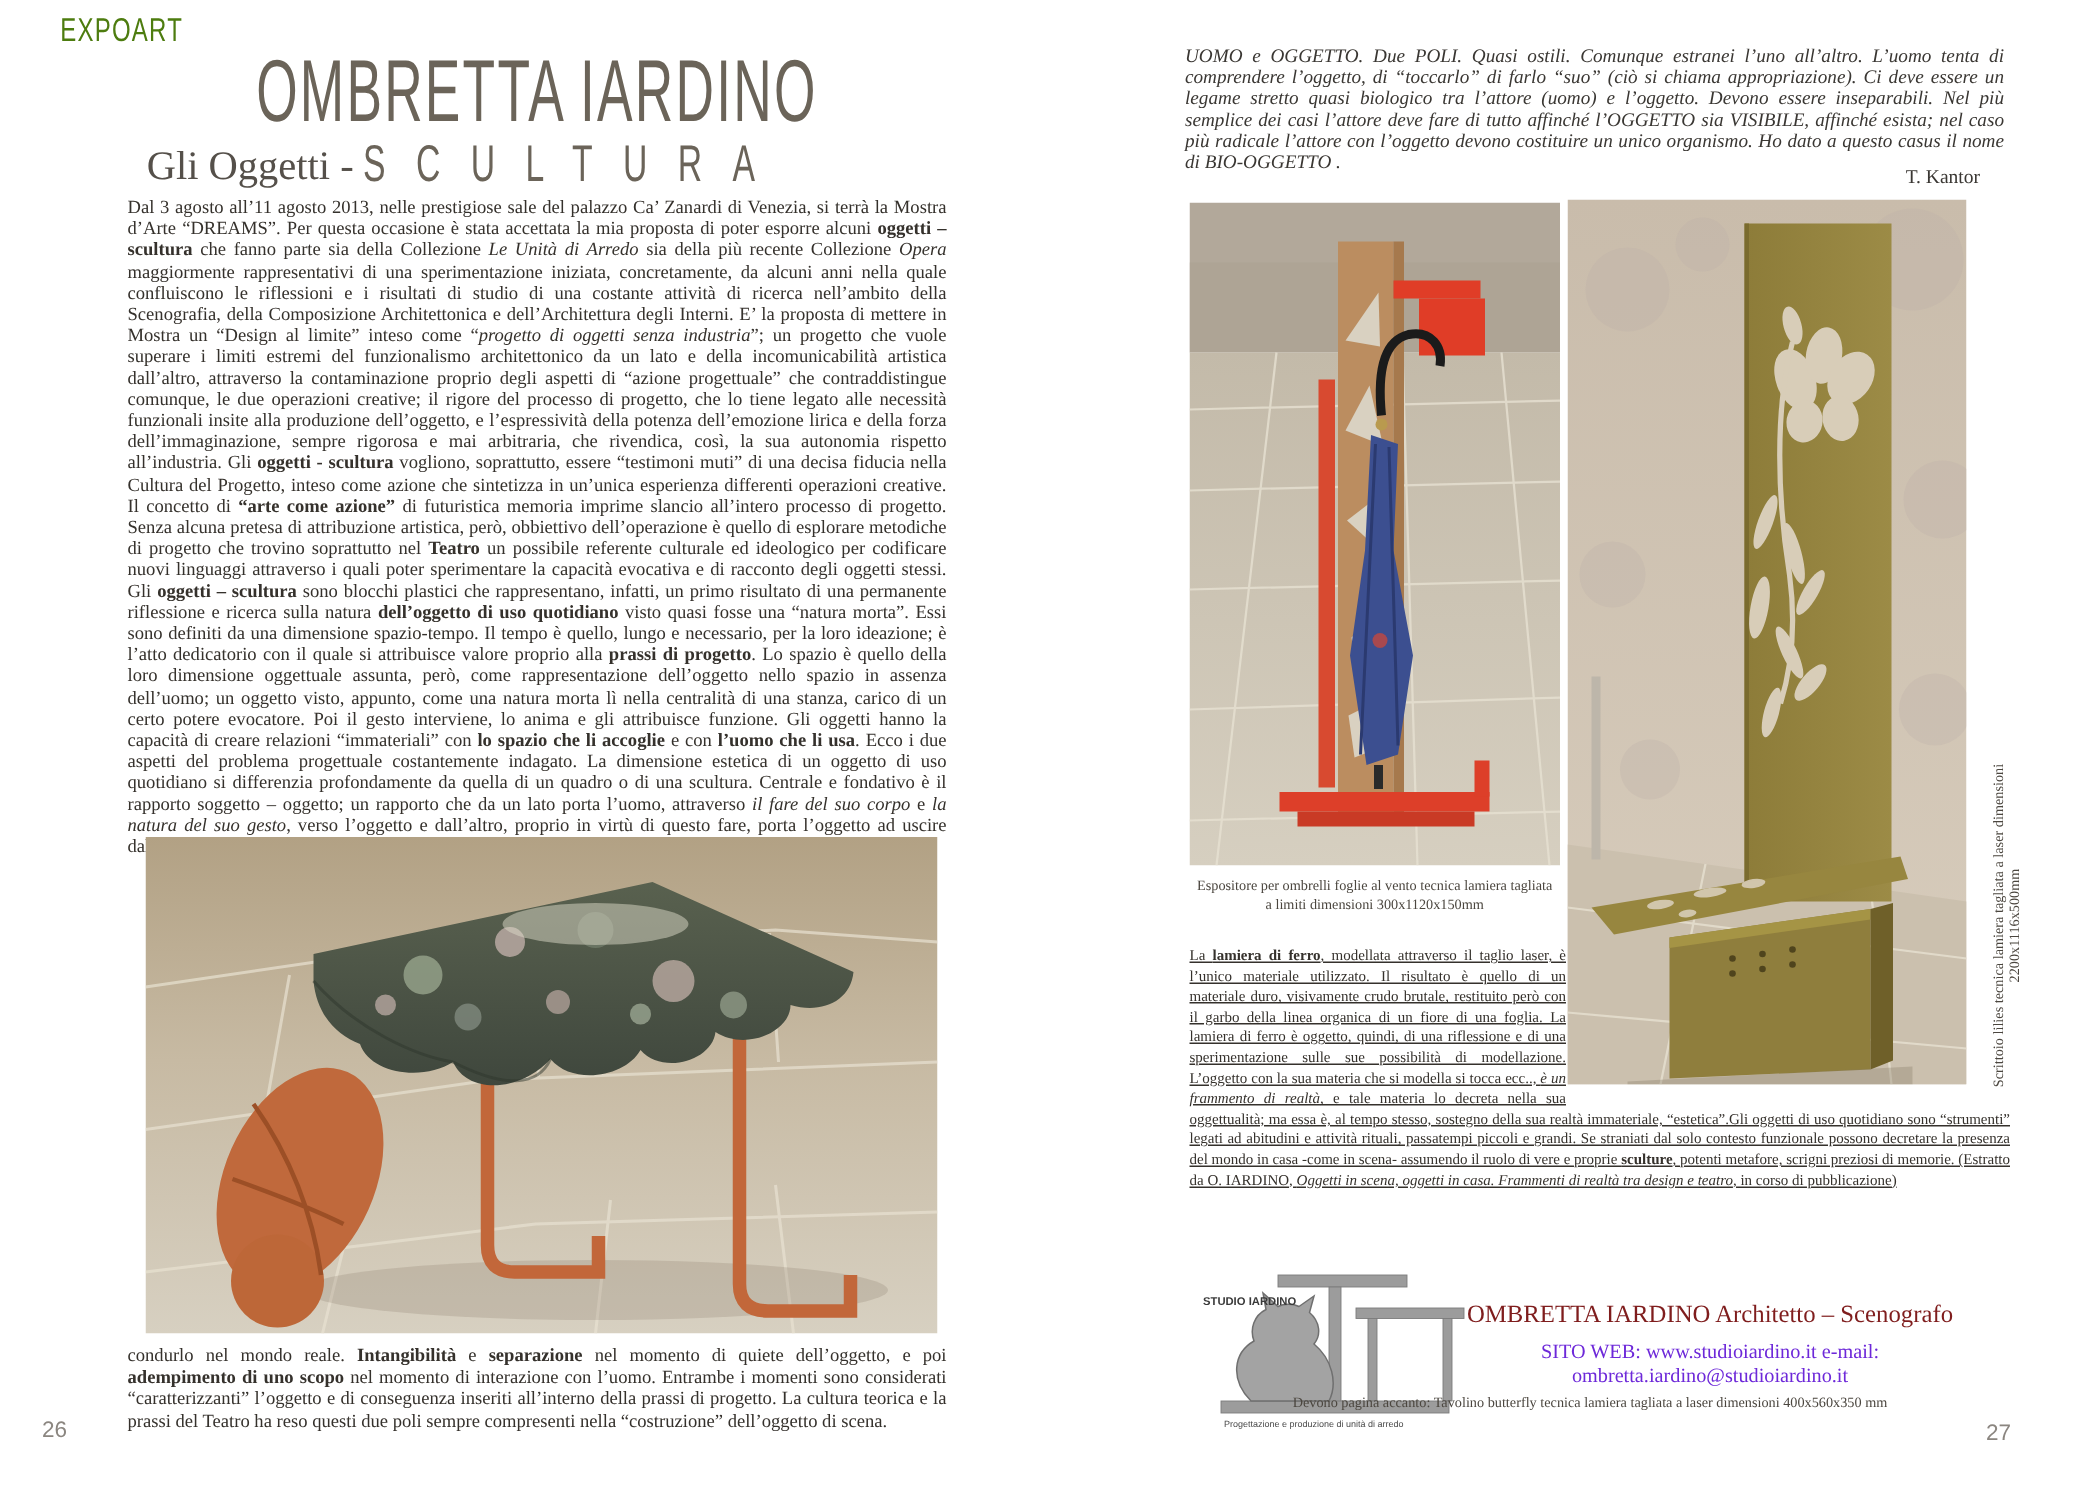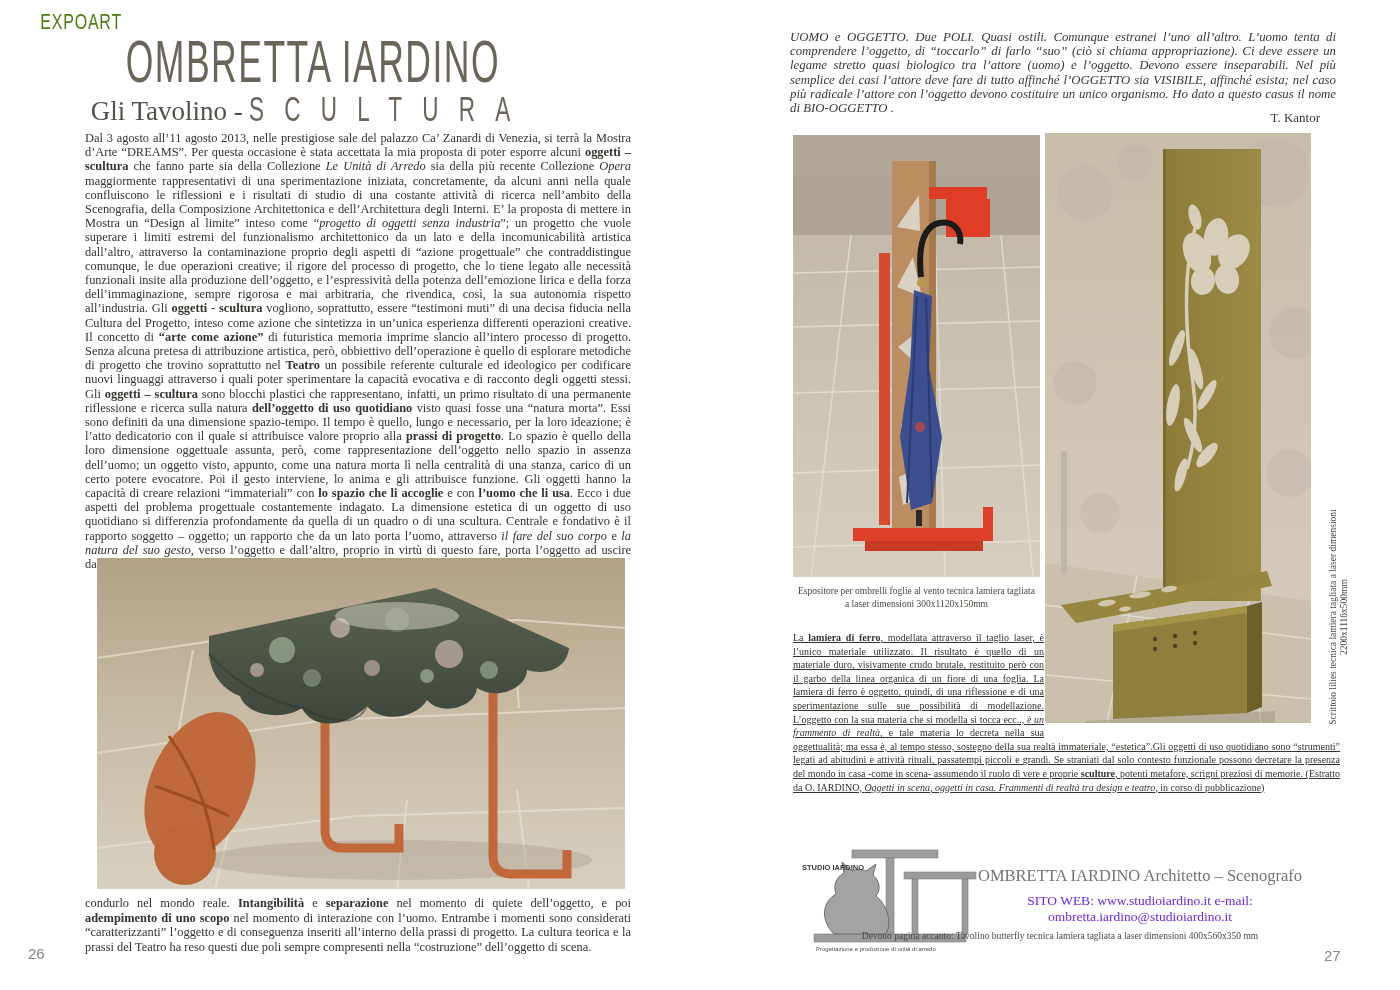--- a/index.html
+++ b/index.html
@@ -9,21 +9,21 @@
   }
   .abs{position:absolute;}
   .b{font-weight:bold;}
   .i{font-style:italic;}
   .condensed{display:inline-block;transform:scale(0.74,1.22);transform-origin:center;}
   .magazine-label{
     left:30px;top:10px;font-family:"Liberation Sans",sans-serif;
     font-size:20px;color:#4d7c0f;letter-spacing:1px;
   }
   .magazine-label .condensed{transform:scale(0.8,1.1);}
-  .title-wrap{left:60px;top:34px;width:595px;text-align:left;
+  .title-wrap{left:60px;top:34px;width:595px;text-align:center;
     font-family:"Liberation Sans",sans-serif;font-size:48px;color:#6b6459;letter-spacing:2px;white-space:nowrap;}
   .subtitle-wrap{left:60px;top:93px;width:595px;text-align:center;white-space:nowrap;}
   .subtitle-prefix{font-size:27px;color:#55504a;}
   .subtitle-word{display:inline-block;font-family:"Liberation Sans",sans-serif;font-size:30px;
     color:#6b6459;letter-spacing:0.9em;transform:scale(0.75,1.15);transform-origin:left center;margin-left:6px;}
   .body-main{left:85px;top:131px;width:546px;font-size:12.4px;line-height:14.2px;text-align:justify;}
   .closing{left:85px;top:896px;width:546px;font-size:12.4px;line-height:14.6px;text-align:justify;}
   .pagenum{font-family:"Liberation Sans",sans-serif;font-size:15px;color:#8b8680;}
   .pagenum-left{left:28px;top:945px;}
   .pagenum-right{left:1324px;top:947px;}
@@ -35,37 +35,37 @@
     font-style:italic;text-align:justify;color:#3a3733;}
   .quote-attribution{left:790px;top:110px;width:530px;text-align:right;font-size:13px;color:#3a3733;}
   .caption-espositore{left:783px;top:585px;width:267px;text-align:center;
     font-size:9.5px;line-height:13px;color:#4b463f;}
   .right-flow{left:793px;top:631px;width:547px;font-size:10px;line-height:13.6px;text-align:justify;text-decoration:underline;}
   .photo-spacer{float:right;width:296px;height:104px;}
   .vcap{left:1214px;top:606px;width:250px;text-align:center;transform:rotate(-90deg);
     font-size:9.5px;line-height:11px;color:#4b463f;}
   .logo-wrap{left:800px;top:845px;}
   .contact{left:935px;top:866px;width:410px;text-align:center;}
-  .contact-line1{font-size:16.5px;color:#737373;margin-bottom:7px;}
+  .contact-line1{font-size:16.5px;color:#7f1d1d;margin-bottom:7px;}
   .contact-line2{font-size:13.5px;color:#6d28d9;}
   .bottom-caption{left:780px;top:931px;width:560px;text-align:center;font-size:9.5px;color:#4b463f;}
 </style>
 </head>
 <body>
 
 <div class="abs magazine-label">
   <span class="condensed">EXPOART</span>
 </div>
 
 <div class="abs title-wrap">
   <span class="condensed">OMBRETTA IARDINO</span>
 </div>
 
 <div class="abs subtitle-wrap">
-  <span class="subtitle-prefix">Gli Tavolino -</span><span class="subtitle-word">SCULTURA</span>
+  <span class="subtitle-prefix">Gli Oggetti -</span><span class="subtitle-word">SCULTURA</span>
 </div>
 
 <div class="abs body-main"><span>Dal 3 agosto all’11 agosto 2013, nelle prestigiose sale del palazzo Ca’ Zanardi di Venezia, si terrà la Mostra d’Arte “DREAMS”. Per questa  occasione è stata accettata la mia proposta di poter esporre alcuni </span><span class="b">oggetti – scultura</span><span> che fanno parte sia della Collezione </span><span class="i">Le Unità di Arredo</span><span> sia della più recente Collezione </span><span class="i">Opera</span><span> maggiormente rappresentativi di una sperimentazione iniziata, concretamente, da alcuni anni nella quale confluiscono le riflessioni e i risultati di studio di una costante attività di ricerca nell’ambito della Scenografia, della Composizione Architettonica e dell’Architettura degli Interni. E’ la proposta di mettere in Mostra un “Design al limite” inteso come “</span><span class="i">progetto di oggetti senza industria</span><span>”; un progetto che vuole superare i limiti estremi del funzionalismo architettonico da un lato e della incomunicabilità artistica dall’altro, attraverso la contaminazione proprio degli aspetti di “azione progettuale” che contraddistingue comunque, le due operazioni creative; il rigore del processo di progetto, che lo tiene legato alle necessità funzionali insite alla produzione dell’oggetto, e l’espressività della potenza dell’emozione lirica e della forza dell’immaginazione, sempre rigorosa e mai arbitraria, che rivendica, così, la sua autonomia rispetto all’industria. Gli </span><span class="b">oggetti - scultura</span><span> vogliono, soprattutto, essere “testimoni muti” di una decisa fiducia nella Cultura del Progetto, inteso come azione che sintetizza in un’unica esperienza differenti operazioni creative. Il concetto di </span><span class="b">“arte come azione”</span><span> di futuristica memoria imprime slancio all’intero processo di progetto. Senza alcuna pretesa di attribuzione artistica, però, obbiettivo dell’operazione è quello di esplorare metodiche di progetto che trovino soprattutto nel </span><span class="b">Teatro</span><span> un possibile referente culturale ed ideologico per codificare nuovi linguaggi attraverso i quali poter sperimentare la capacità evocativa e di racconto degli oggetti stessi. Gli </span><span class="b">oggetti – scultura</span><span> sono blocchi plastici che rappresentano, infatti, un primo risultato di una permanente riflessione e ricerca sulla natura </span><span class="b">dell’oggetto di uso quotidiano</span><span> visto quasi fosse una “natura morta”. Essi sono definiti da una dimensione spazio-tempo. Il tempo è quello, lungo e necessario, per la loro ideazione; è l’atto dedicatorio con il quale si attribuisce valore proprio alla </span><span class="b">prassi di progetto</span><span>. Lo spazio è quello della loro dimensione oggettuale assunta, però, come rappresentazione dell’oggetto nello spazio in assenza dell’uomo; un oggetto visto, appunto, come una natura morta lì nella centralità di una stanza, carico di un certo potere evocatore. Poi il gesto interviene, lo anima e gli attribuisce funzione. Gli oggetti hanno la capacità di creare relazioni “immateriali” con </span><span class="b">lo spazio che li accoglie</span><span> e con </span><span class="b">l’uomo che li usa</span><span>. Ecco i due aspetti del problema progettuale costantemente indagato. La dimensione estetica di un oggetto di uso quotidiano si differenzia profondamente da quella di un quadro o di una scultura. Centrale e fondativo è il rapporto soggetto – oggetto; un rapporto che da un lato porta l’uomo, attraverso </span><span class="i">il fare del suo corpo</span><span> e </span><span class="i">la natura del suo gesto</span><span>, verso l’oggetto e dall’altro, proprio in virtù di questo fare, porta l’oggetto ad uscire dall’indifferenza di un possibile mondo “parallelo” per</span></div>
 
 <svg class="abs photo photo-butterfly" width="528" height="331" viewBox="0 0 528 331">
   <defs>
     <linearGradient id="floorA" x1="0" y1="0" x2="0" y2="1">
       <stop offset="0" stop-color="#b2a184"></stop>
         <stop offset="0.45" stop-color="#c7baa3"></stop>
         <stop offset="1" stop-color="#d7d0c1"></stop>
@@ -160,21 +160,21 @@
   </g>
   <g>
     <rect x="60" y="393" width="140" height="13" fill="#dd3f29"></rect>
     <rect x="72" y="406" width="118" height="10" fill="#c93a25"></rect>
     <rect x="190" y="372" width="10" height="24" fill="#dd3f29"></rect>
   </g>
 </svg>
 
 <div class="abs caption-espositore">
   <div>Espositore per ombrelli foglie al vento tecnica lamiera tagliata</div>
-  <div>a laser dimensioni 300x1120x150mm</div>
+  <div>a limiti dimensioni 300x1120x150mm</div>
 </div>
 
 <svg class="abs photo photo-scrittoio" width="266" height="590" viewBox="0 0 266 590">
   <defs>
     <linearGradient id="wallC" x1="0" y1="0" x2="0" y2="1">
       <stop offset="0" stop-color="#c9bcab"></stop>
         <stop offset="1" stop-color="#d8cdbd"></stop>
     </linearGradient>
     <linearGradient id="panelC" x1="0" y1="0" x2="1" y2="0">
       <stop offset="0" stop-color="#8d7c39"></stop>

